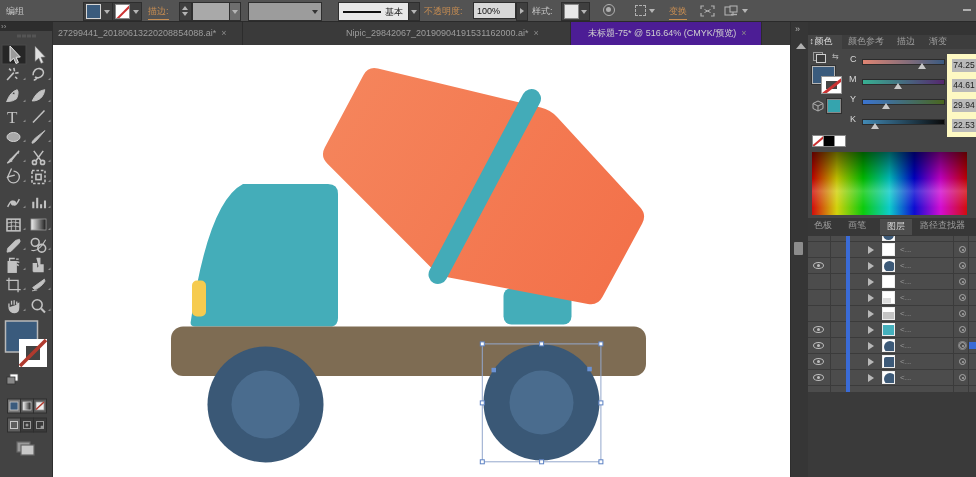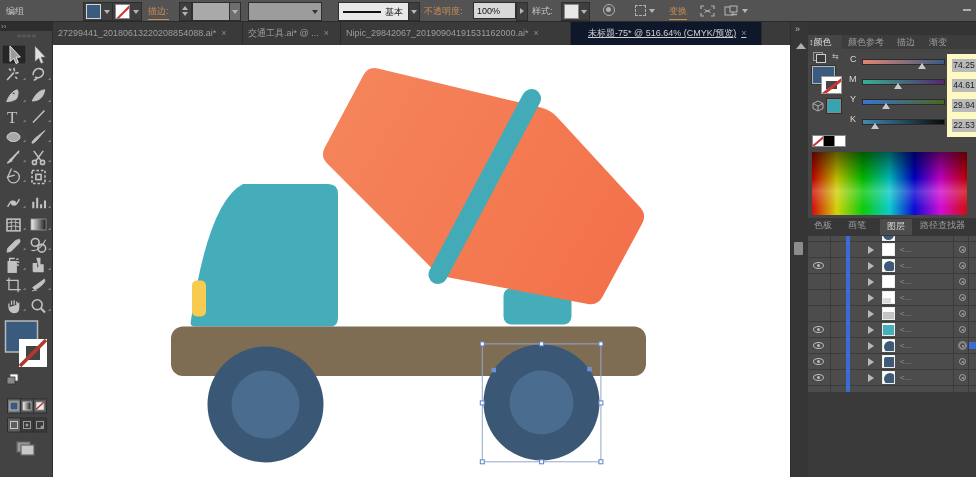--- a/index.html
+++ b/index.html
@@ -89,23 +89,22 @@
           <rect x="1" y="2" width="8" height="8"></rect>
           <rect x="6" y="1" width="7" height="6" fill="#535353"></rect>
           <path d="M7 9.5 L13 9.5" stroke-width="1.4"></path>
         </g>
       </svg>
     <div class="abs dar" style="left:742px;top:9px;"></div>
     <div class="abs" style="left:963px;top:9px;width:8px;height:2px;background:#b0b0b0;"></div>
   </div>
   <div id="tabbar" class="abs">
     <div class="tab" style="left:0;width:190px;">27299441_20180613220208854088.ai*<span class="x">×</span></div>
-    <div class="tab" style="left:190px;width:98px;">交通工具.ai* @ ...<span class="x">×</span></div>
     <div class="tab" style="left:288px;width:230px;">Nipic_29842067_20190904191531162000.ai*<span class="x">×</span></div>
-    <div class="tab" style="left:518px;width:191px;background:#0f172a;color:#cfcfcf;padding-left:17px;text-decoration:underline;">未标题-75* @ 516.64% (CMYK/预览)<span class="x">×</span></div>
+    <div class="tab" style="left:518px;width:191px;background:#4c1d95;color:#cfcfcf;padding-left:17px;">未标题-75* @ 516.64% (CMYK/预览)<span class="x">×</span></div>
   </div>
   <div id="tools" class="abs">
   <svg width="53" height="455" viewBox="0 22 53 455" xmlns="http://www.w3.org/2000/svg">
     <rect x="0" y="22" width="53" height="9" fill="#2d2d2d"></rect>
     <text x="1" y="29" font-size="8" fill="#9a9a9a" font-family="Liberation Sans">››</text>
     <g fill="#555">
       <rect x="17" y="34.5" width="4" height="3"></rect>
           <rect x="22" y="34.5" width="4" height="3"></rect>
           <rect x="27" y="34.5" width="4" height="3"></rect>
           <rect x="32" y="34.5" width="4" height="3"></rect>
@@ -311,21 +310,21 @@
     </svg>
   </div>
   <div id="strip" class="abs">
     <div class="abs" style="left:4px;top:2px;color:#b5b5b5;font-size:9px;letter-spacing:-1px;">»</div>
     <div class="abs" style="left:5px;top:21px;width:0;height:0;border-left:5px solid transparent;border-right:5px solid transparent;border-bottom:6px solid #b0b0b0;"></div>
     <div class="abs" style="left:3px;top:220px;width:9px;height:13px;background:#8c8c8c;border-radius:1px;"></div>
   </div>
   <div id="dock" class="abs">
 
     <div class="abs" style="left:0;top:0;width:168px;height:13px;background:#343434;"></div>
-    <div class="abs" style="left:0;top:13px;width:168px;height:14px;background:#3d3d3d;font-size:9px;color:#9e9e9e;line-height:14px;">
+    <div class="abs" style="left:0;top:13px;width:168px;height:14px;background:#3d3d3d;font-size:9px;color:#9e9e9e;line-height:14px;font-family:Liberation Mono, monospace;">
       <span class="abs" style="left:0px;top:0;width:34px;background:#454545;color:#dedede;height:14px;"><span style="margin-left:1px;">↕</span>颜色</span>
       <span class="abs" style="left:40px;">颜色参考</span>
       <span class="abs" style="left:89px;">描边</span>
       <span class="abs" style="left:121px;">渐变</span>
     </div>
 
     <div class="abs" style="left:0;top:27px;width:168px;height:169px;background:#464646;">
 
       <div class="abs" style="left:5px;top:3px;width:8px;height:7px;border:1px solid #9a9a9a;background:#464646;"></div>
       <div class="abs" style="left:8px;top:5px;width:8px;height:7px;border:1px solid #cfcfcf;background:#3a3a3a;"></div>

